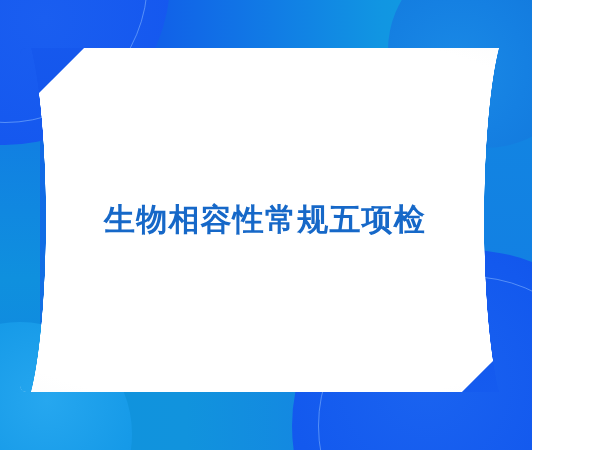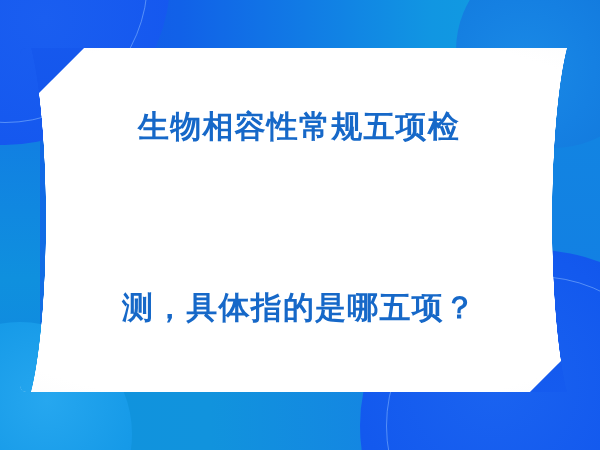--- a/index.html
+++ b/index.html
@@ -2,25 +2,25 @@
 <html><head>
 <meta charset="utf-8">
 <style>
   html, body {
     margin: 0;
     padding: 0;
     background: #ffffff;
   }
   #poster {
     position: relative;
-    width: 600px;
+    width: 532px;
     height: 450px;
     overflow: hidden;
     background: #d946ef;
-    font-family: Liberation Mono, monospace;
+    font-family: Liberation Serif, serif;
   }
 
   
   .bg-base {
     position: absolute;
     inset: 0;
     background: linear-gradient(115deg, #1060e8 0%, #1272e4 28%, #119fe2 58%, #0e8ddc 78%, #1263e6 100%);
   }
 
   
@@ -179,17 +179,16 @@
 
   <div class="circle c-br"></div>
   <div class="arc-br"></div>
 
   <div class="card">
     <div class="bevel bv-tl"></div>
     <div class="bevel bv-br"></div>
 
     <div class="headline">
       <span class="ln">生物相容性常规五项检</span>
-      <span class="ln">测，具体指的是哪五项？</span>
     </div>
   </div>
 
 </div>
 
 </body></html>

